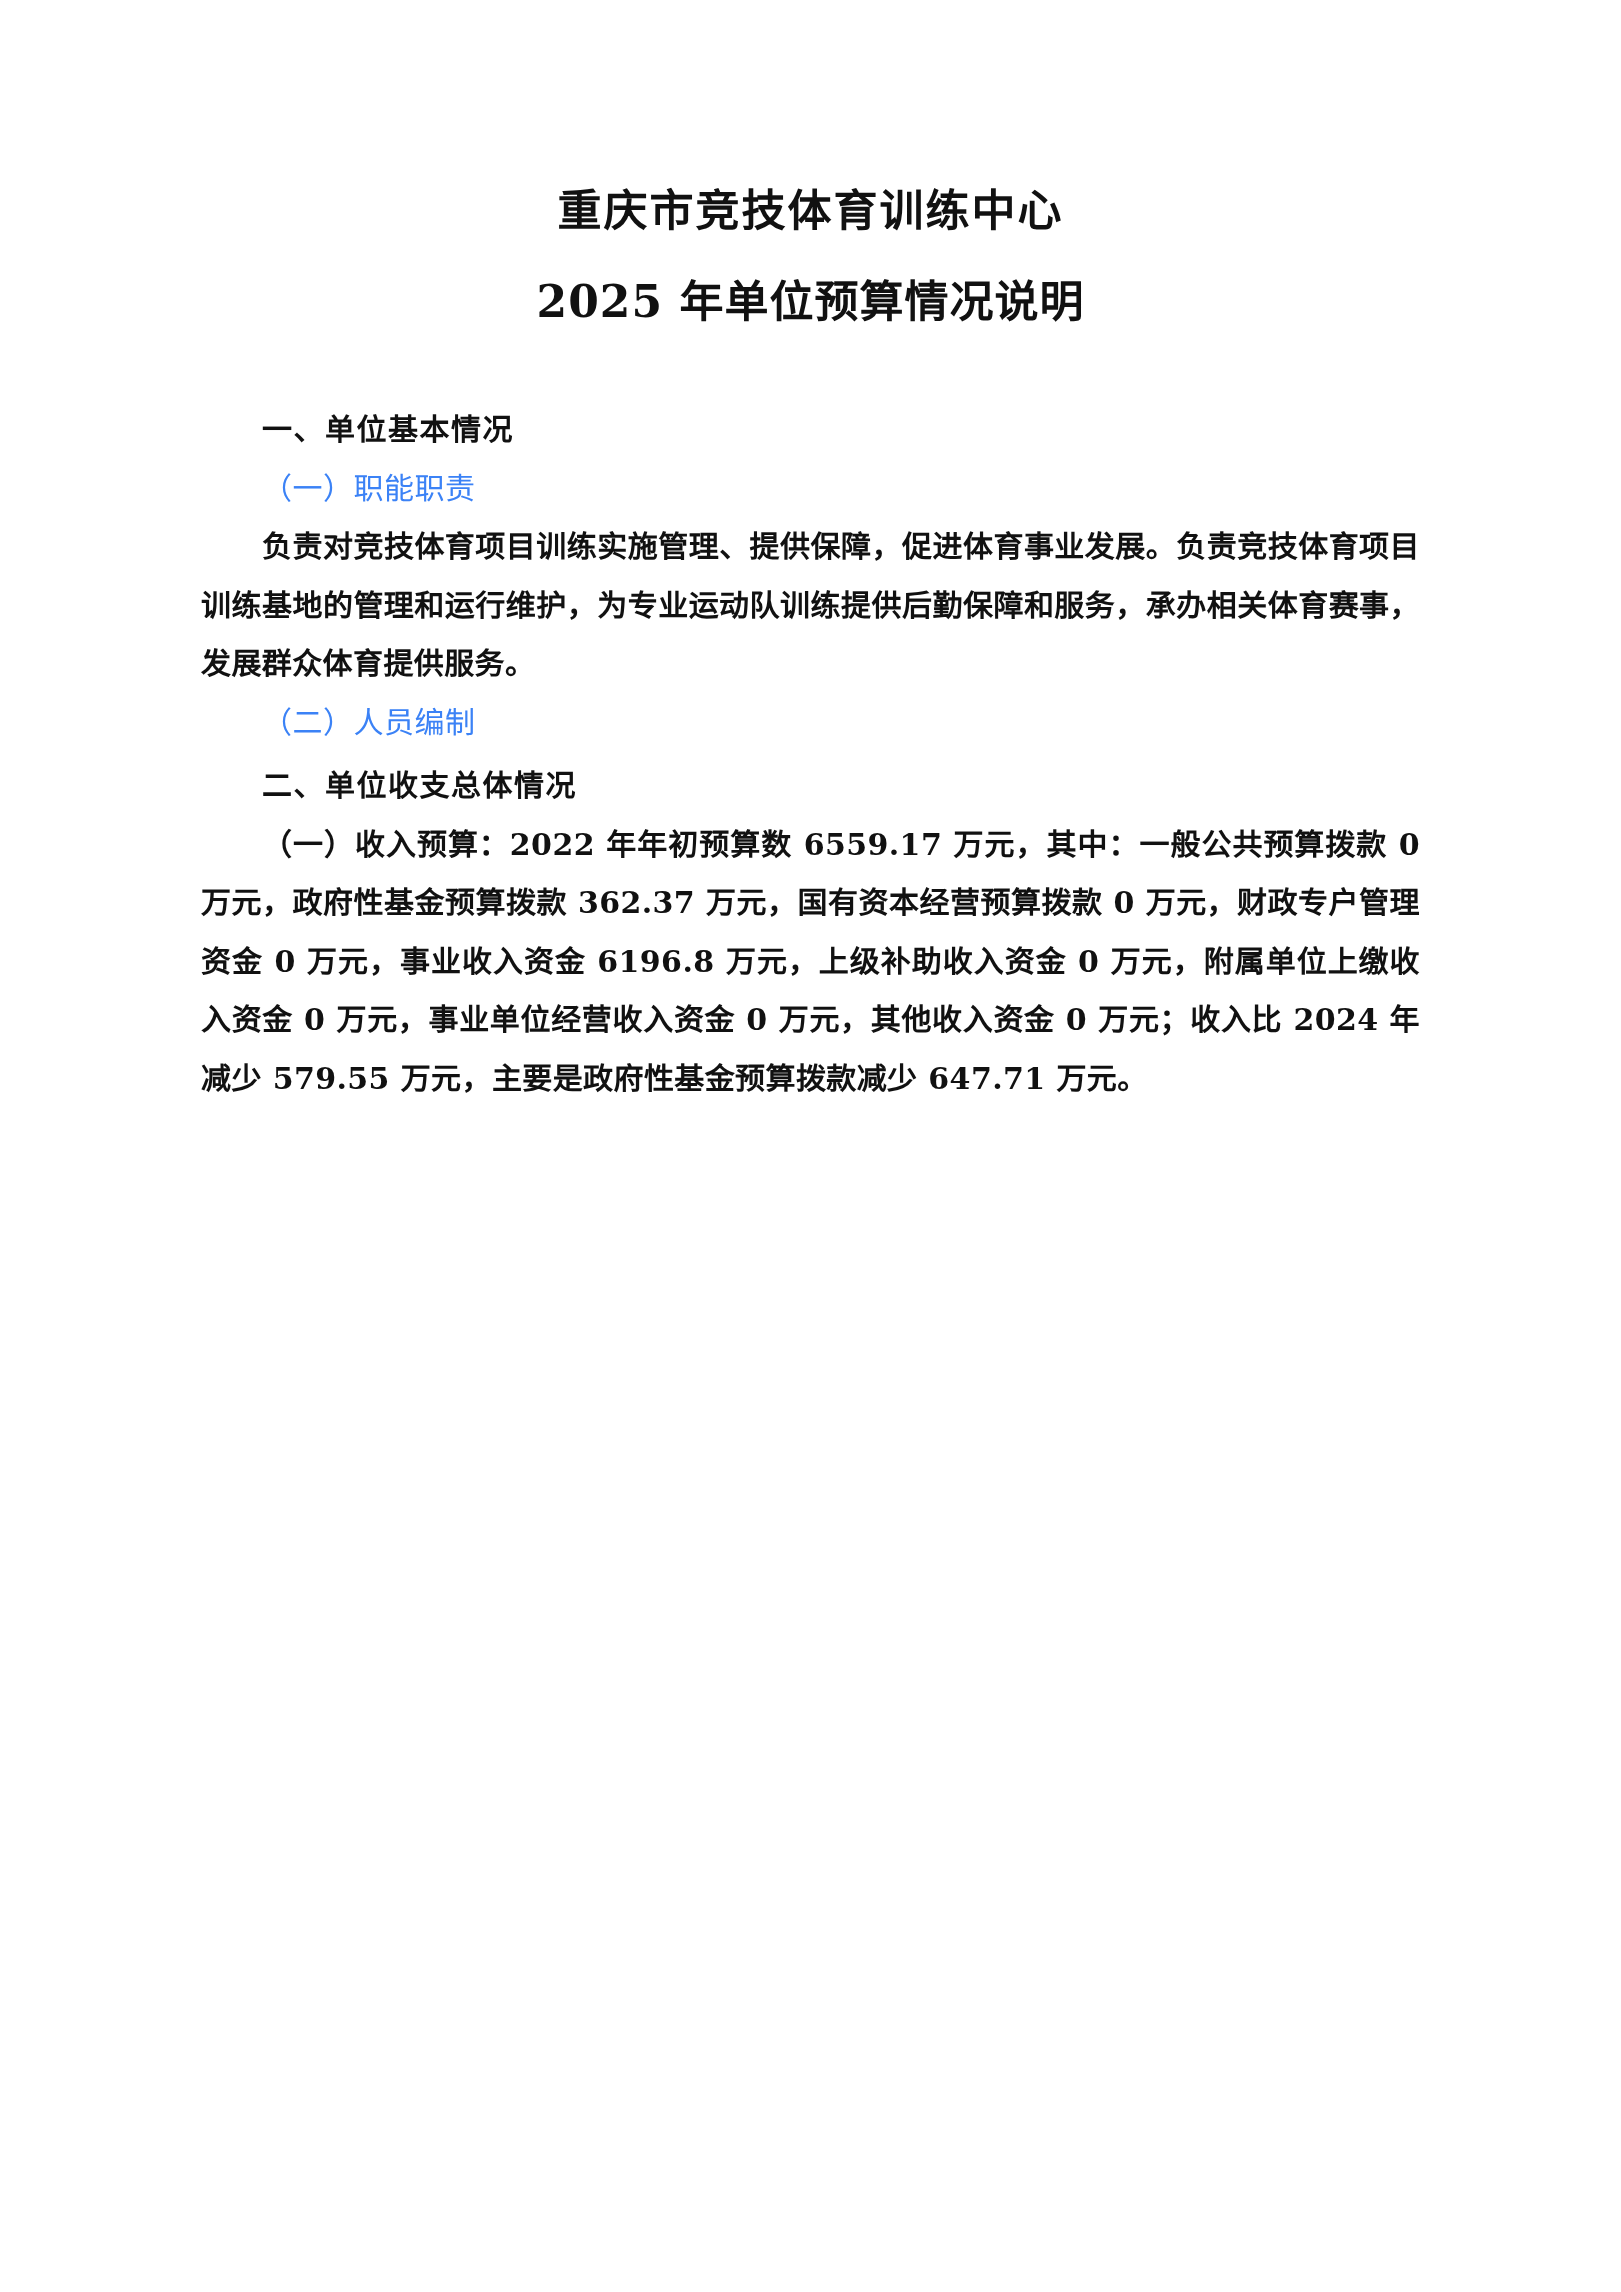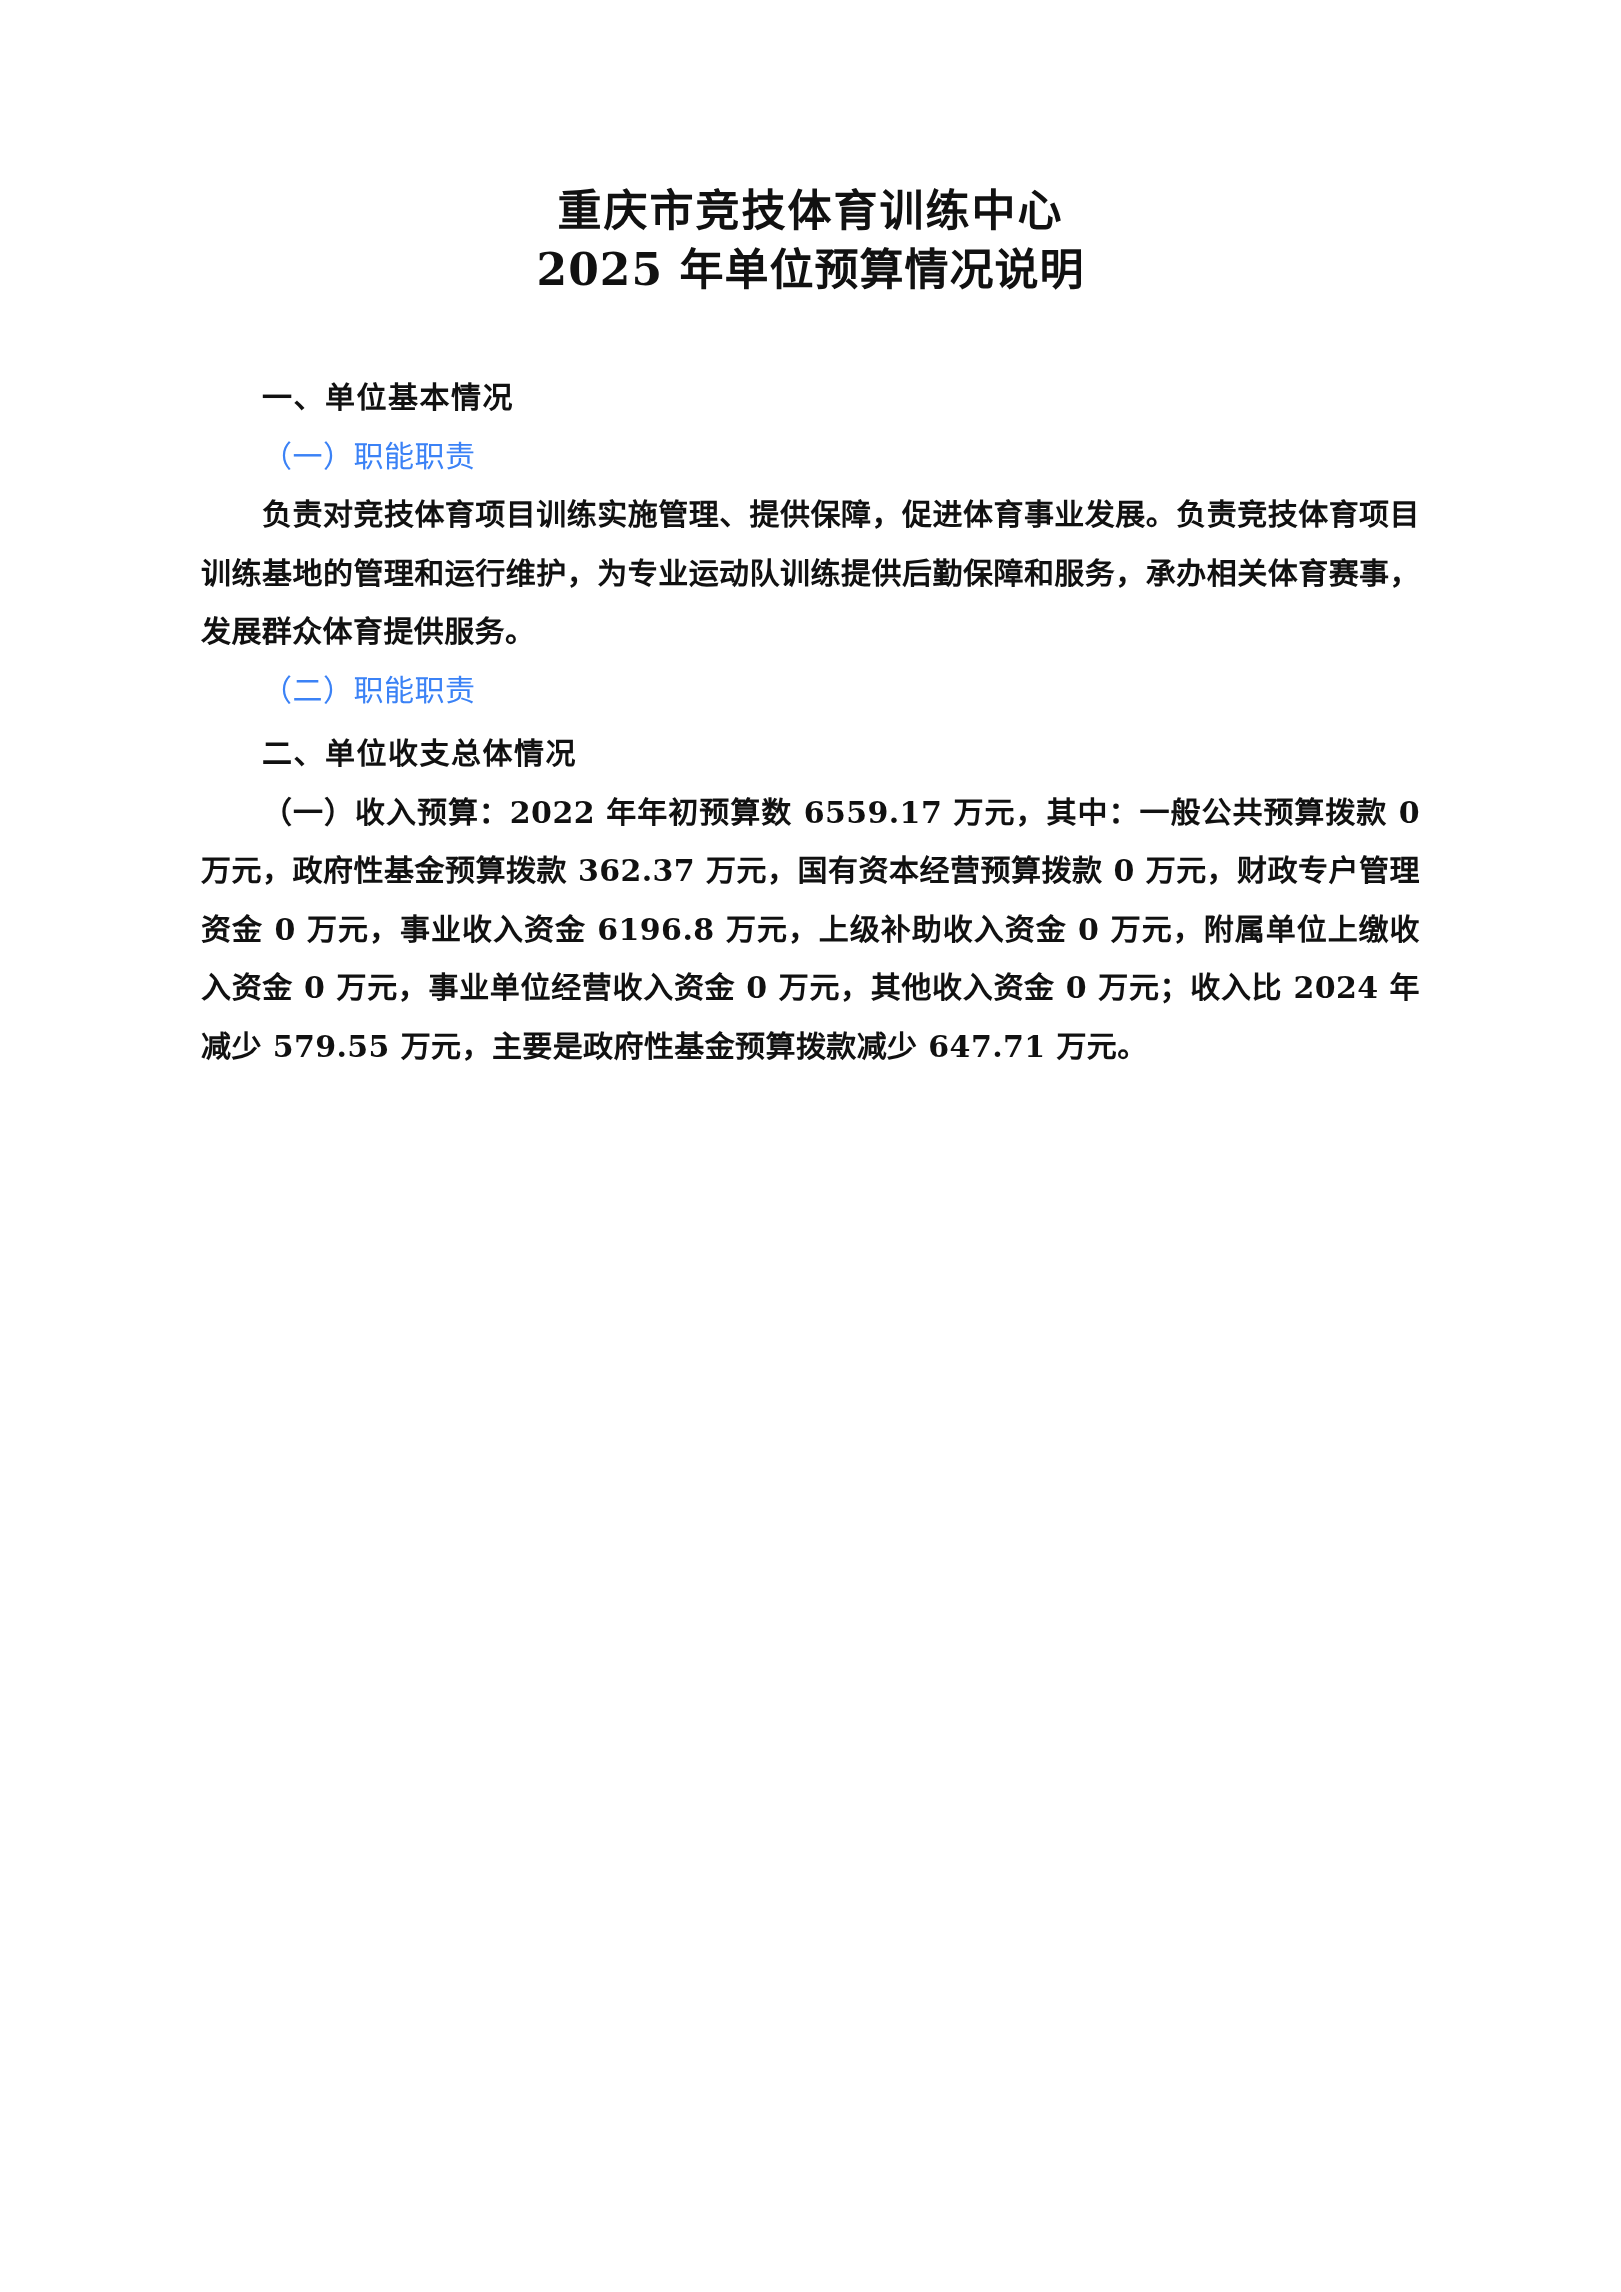--- a/index.html
+++ b/index.html
@@ -33,20 +33,21 @@
     letter-spacing: 2px;
     color: #111111;
     margin: 0 0 0 0;
   }
   .doc-title .line1 {
     display: block;
   }
   .doc-title .line2 {
     display: block;
     letter-spacing: 1px;
+    margin-top: 32px;
   }
 
   .spacer-after-title {
     height: 74px;
   }
 
   .heading {
     font-family: Liberation Serif, serif;
     font-weight: bold;
     font-size: 30px;
@@ -90,21 +91,21 @@
   </h1>
 
   <div class="spacer-after-title"></div>
 
   <h2 class="heading">一、单位基本情况</h2>
 
   <p class="subheading">（一）职能职责</p>
 
   <p class="para">负责对竞技体育项目训练实施管理、提供保障，促进体育事业发展。负责竞技体育项目训练基地的管理和运行维护，为专业运动队训练提供后勤保障和服务，承办相关体育赛事，发展群众体育提供服务。</p>
 
-  <p class="subheading">（二）职能职责</p>
+  <p class="subheading">（二）人员编制</p>
 
 
   <div class="gap-md"></div>
 
   <h2 class="heading">二、单位收支总体情况</h2>
 
   <p class="para">（一）收入预算：2022 年年初预算数 6559.17 万元，其中：一般公共预算拨款 0 万元，政府性基金预算拨款 362.37 万元，国有资本经营预算拨款 0 万元，财政专户管理资金 0 万元，事业收入资金 6196.8 万元，上级补助收入资金 0 万元，附属单位上缴收入资金 0 万元，事业单位经营收入资金 0 万元，其他收入资金 0 万元；收入比 2024 年减少 579.55 万元，主要是政府性基金预算拨款减少 647.71 万元。</p>
 
 </div>
 

